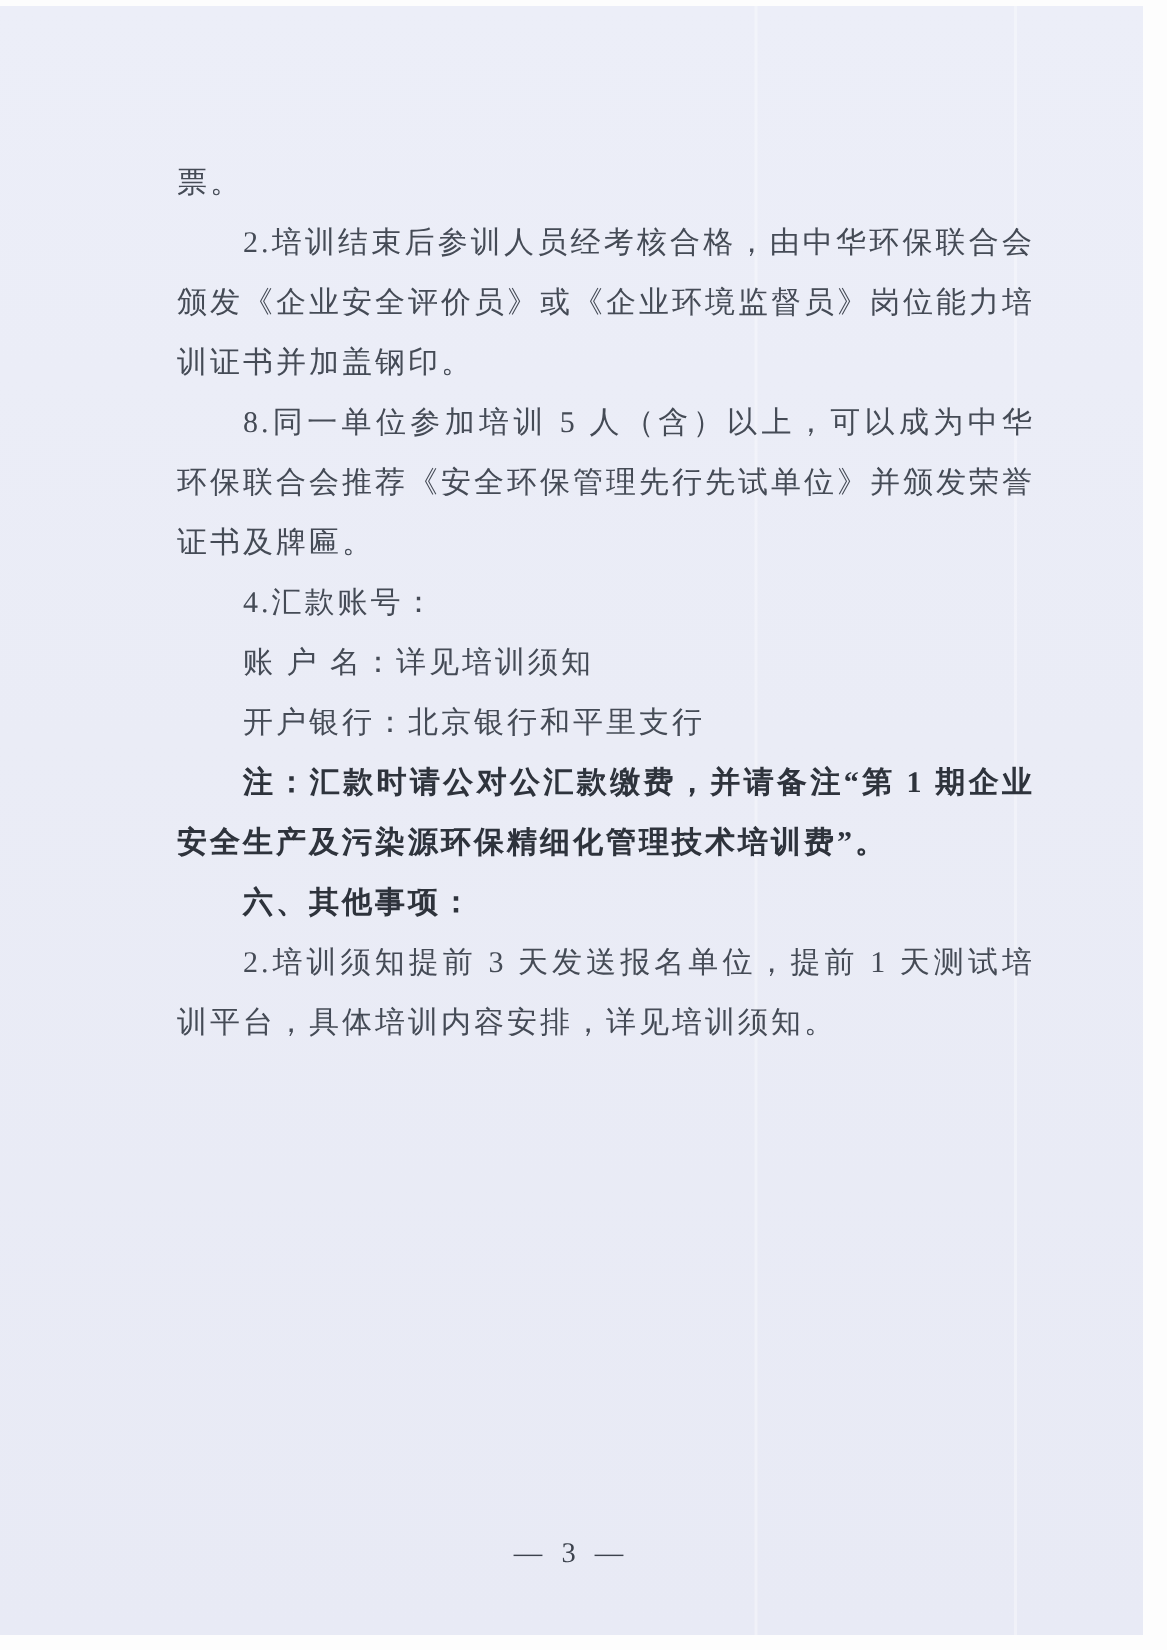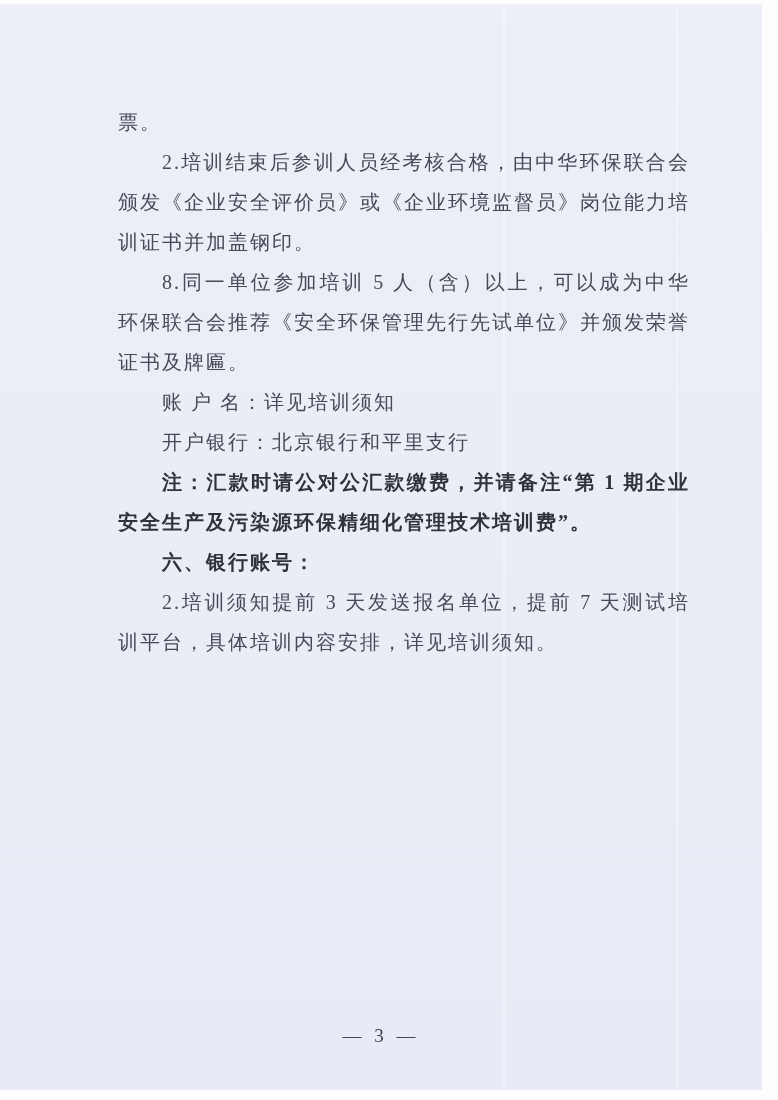--- a/index.html
+++ b/index.html
@@ -76,22 +76,23 @@
 
 <div class="viewport">
   <div class="scan-page">
     <div class="scan-artifact artifact-a"></div>
     <div class="scan-artifact artifact-b"></div>
 
     <div class="text-block">
       <p>票。</p>
       <p class="indent">2.培训结束后参训人员经考核合格，由中华环保联合会颁发《企业安全评价员》或《企业环境监督员》岗位能力培训证书并加盖钢印。</p>
       <p class="indent">8.同一单位参加培训 5 人（含）以上，可以成为中华环保联合会推荐《安全环保管理先行先试单位》并颁发荣誉证书及牌匾。</p>
+      <p class="indent">4.汇款账号：</p>
       <p class="indent">账 户 名：详见培训须知</p>
       <p class="indent">开户银行：北京银行和平里支行</p>
       <p class="indent bold">注：汇款时请公对公汇款缴费，并请备注“第 1 期企业安全生产及污染源环保精细化管理技术培训费”。</p>
-      <p class="indent bold">六、银行账号：</p>
-      <p class="indent">2.培训须知提前 3 天发送报名单位，提前 7 天测试培训平台，具体培训内容安排，详见培训须知。</p>
+      <p class="indent bold">六、其他事项：</p>
+      <p class="indent">2.培训须知提前 3 天发送报名单位，提前 1 天测试培训平台，具体培训内容安排，详见培训须知。</p>
     </div>
 
     <div class="page-number">— 3 —</div>
   </div>
 </div>
 
 </body></html>

